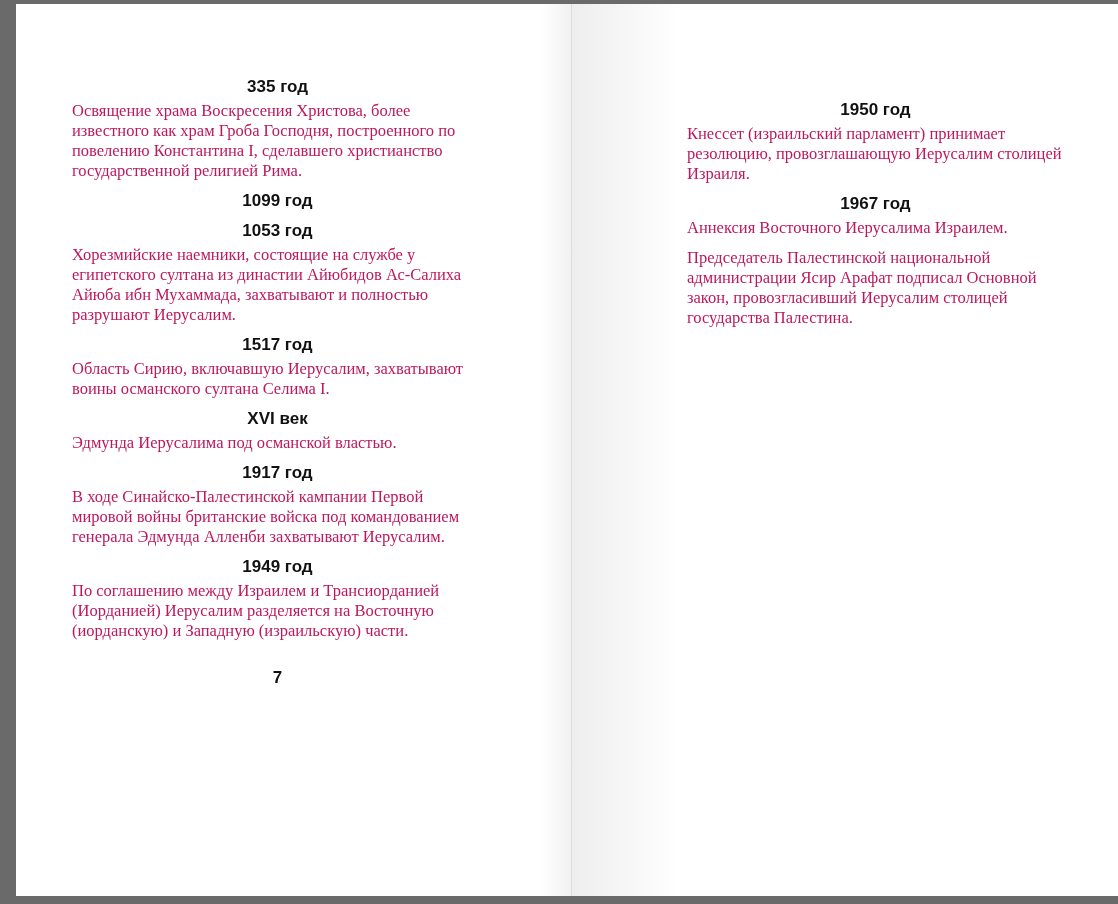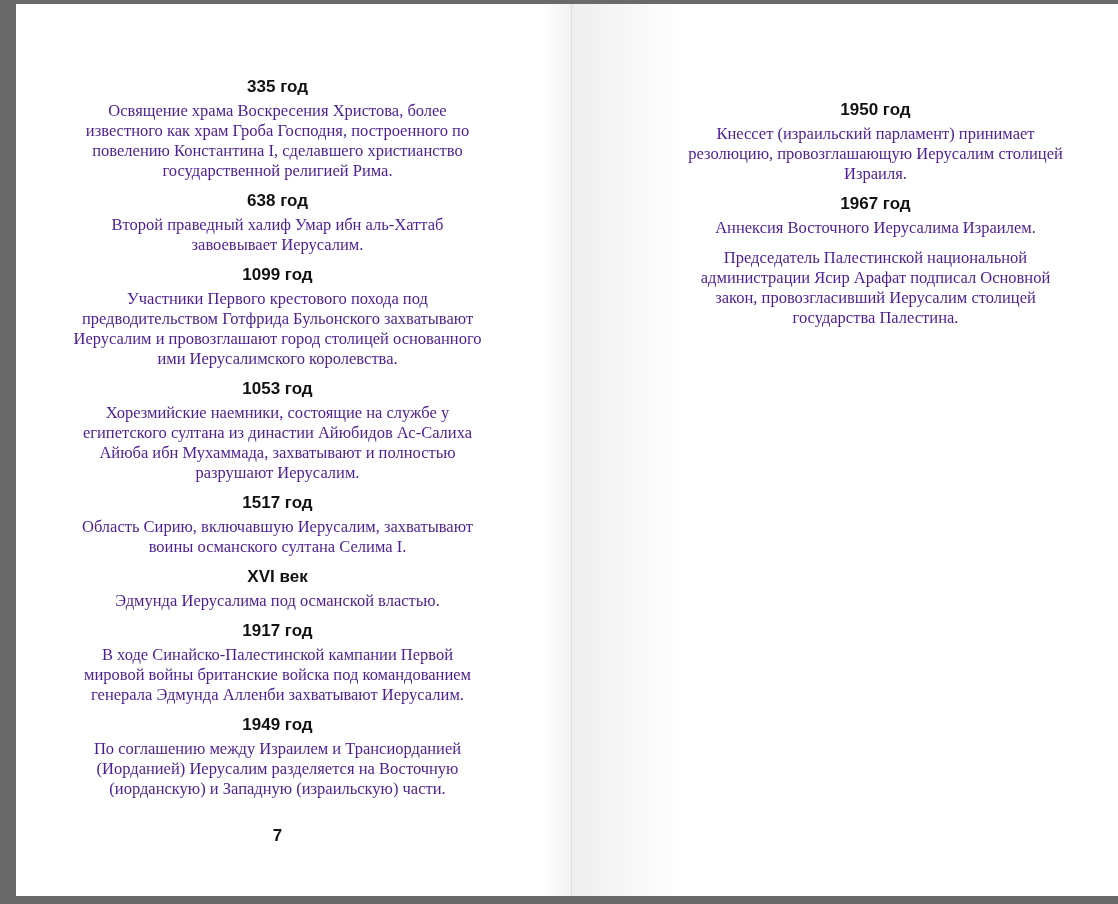--- a/index.html
+++ b/index.html
@@ -67,22 +67,22 @@
     font-size: 17px;
     line-height: 20px;
     text-align: center;
     color: #111111;
     margin: 0 0 4px 0;
   }
   .body {
     font-family: "Liberation Serif", serif;
     font-size: 16.5px;
     line-height: 20px;
-    text-align: center;
-    color: #4c1d95;
+    text-align: left;
+    color: #be185d;
     margin: 0;
   }
   .page-number {
     font-family: "Liberation Sans", sans-serif;
     font-weight: 700;
     font-size: 17px;
     text-align: center;
     color: #111111;
     margin-top: 27px;
   }
@@ -92,28 +92,23 @@
 
 <div class="book">
 
   <div class="page left" id="left-entries">
 
   <section class="entry">
     <h3 class="year">335 год</h3>
     <p class="body">Освящение храма Воскресения Христова, более известного как храм Гроба Господня, построенного по повелению Константина I, сделавшего христианство государственной религией Рима.</p>
   </section>
 
-  <section class="entry">
-    <h3 class="year">638 год</h3>
-    <p class="body">Второй праведный халиф Умар ибн аль-Хаттаб завоевывает Иерусалим.</p>
-  </section>
 
   <section class="entry">
     <h3 class="year">1099 год</h3>
-    <p class="body">Участники Первого крестового похода под предводительством Готфрида Бульонского захватывают Иерусалим и провозглашают город столицей основанного ими Иерусалимского королевства.</p>
   </section>
 
   <section class="entry">
     <h3 class="year">1053 год</h3>
     <p class="body">Хорезмийские наемники, состоящие на службе у египетского султана из династии Айюбидов Ас-Салиха Айюба ибн Мухаммада, захватывают и полностью разрушают Иерусалим.</p>
   </section>
 
   <section class="entry">
     <h3 class="year">1517 год</h3>
     <p class="body">Область Сирию, включавшую Иерусалим, захватывают воины османского султана Селима I.</p>

